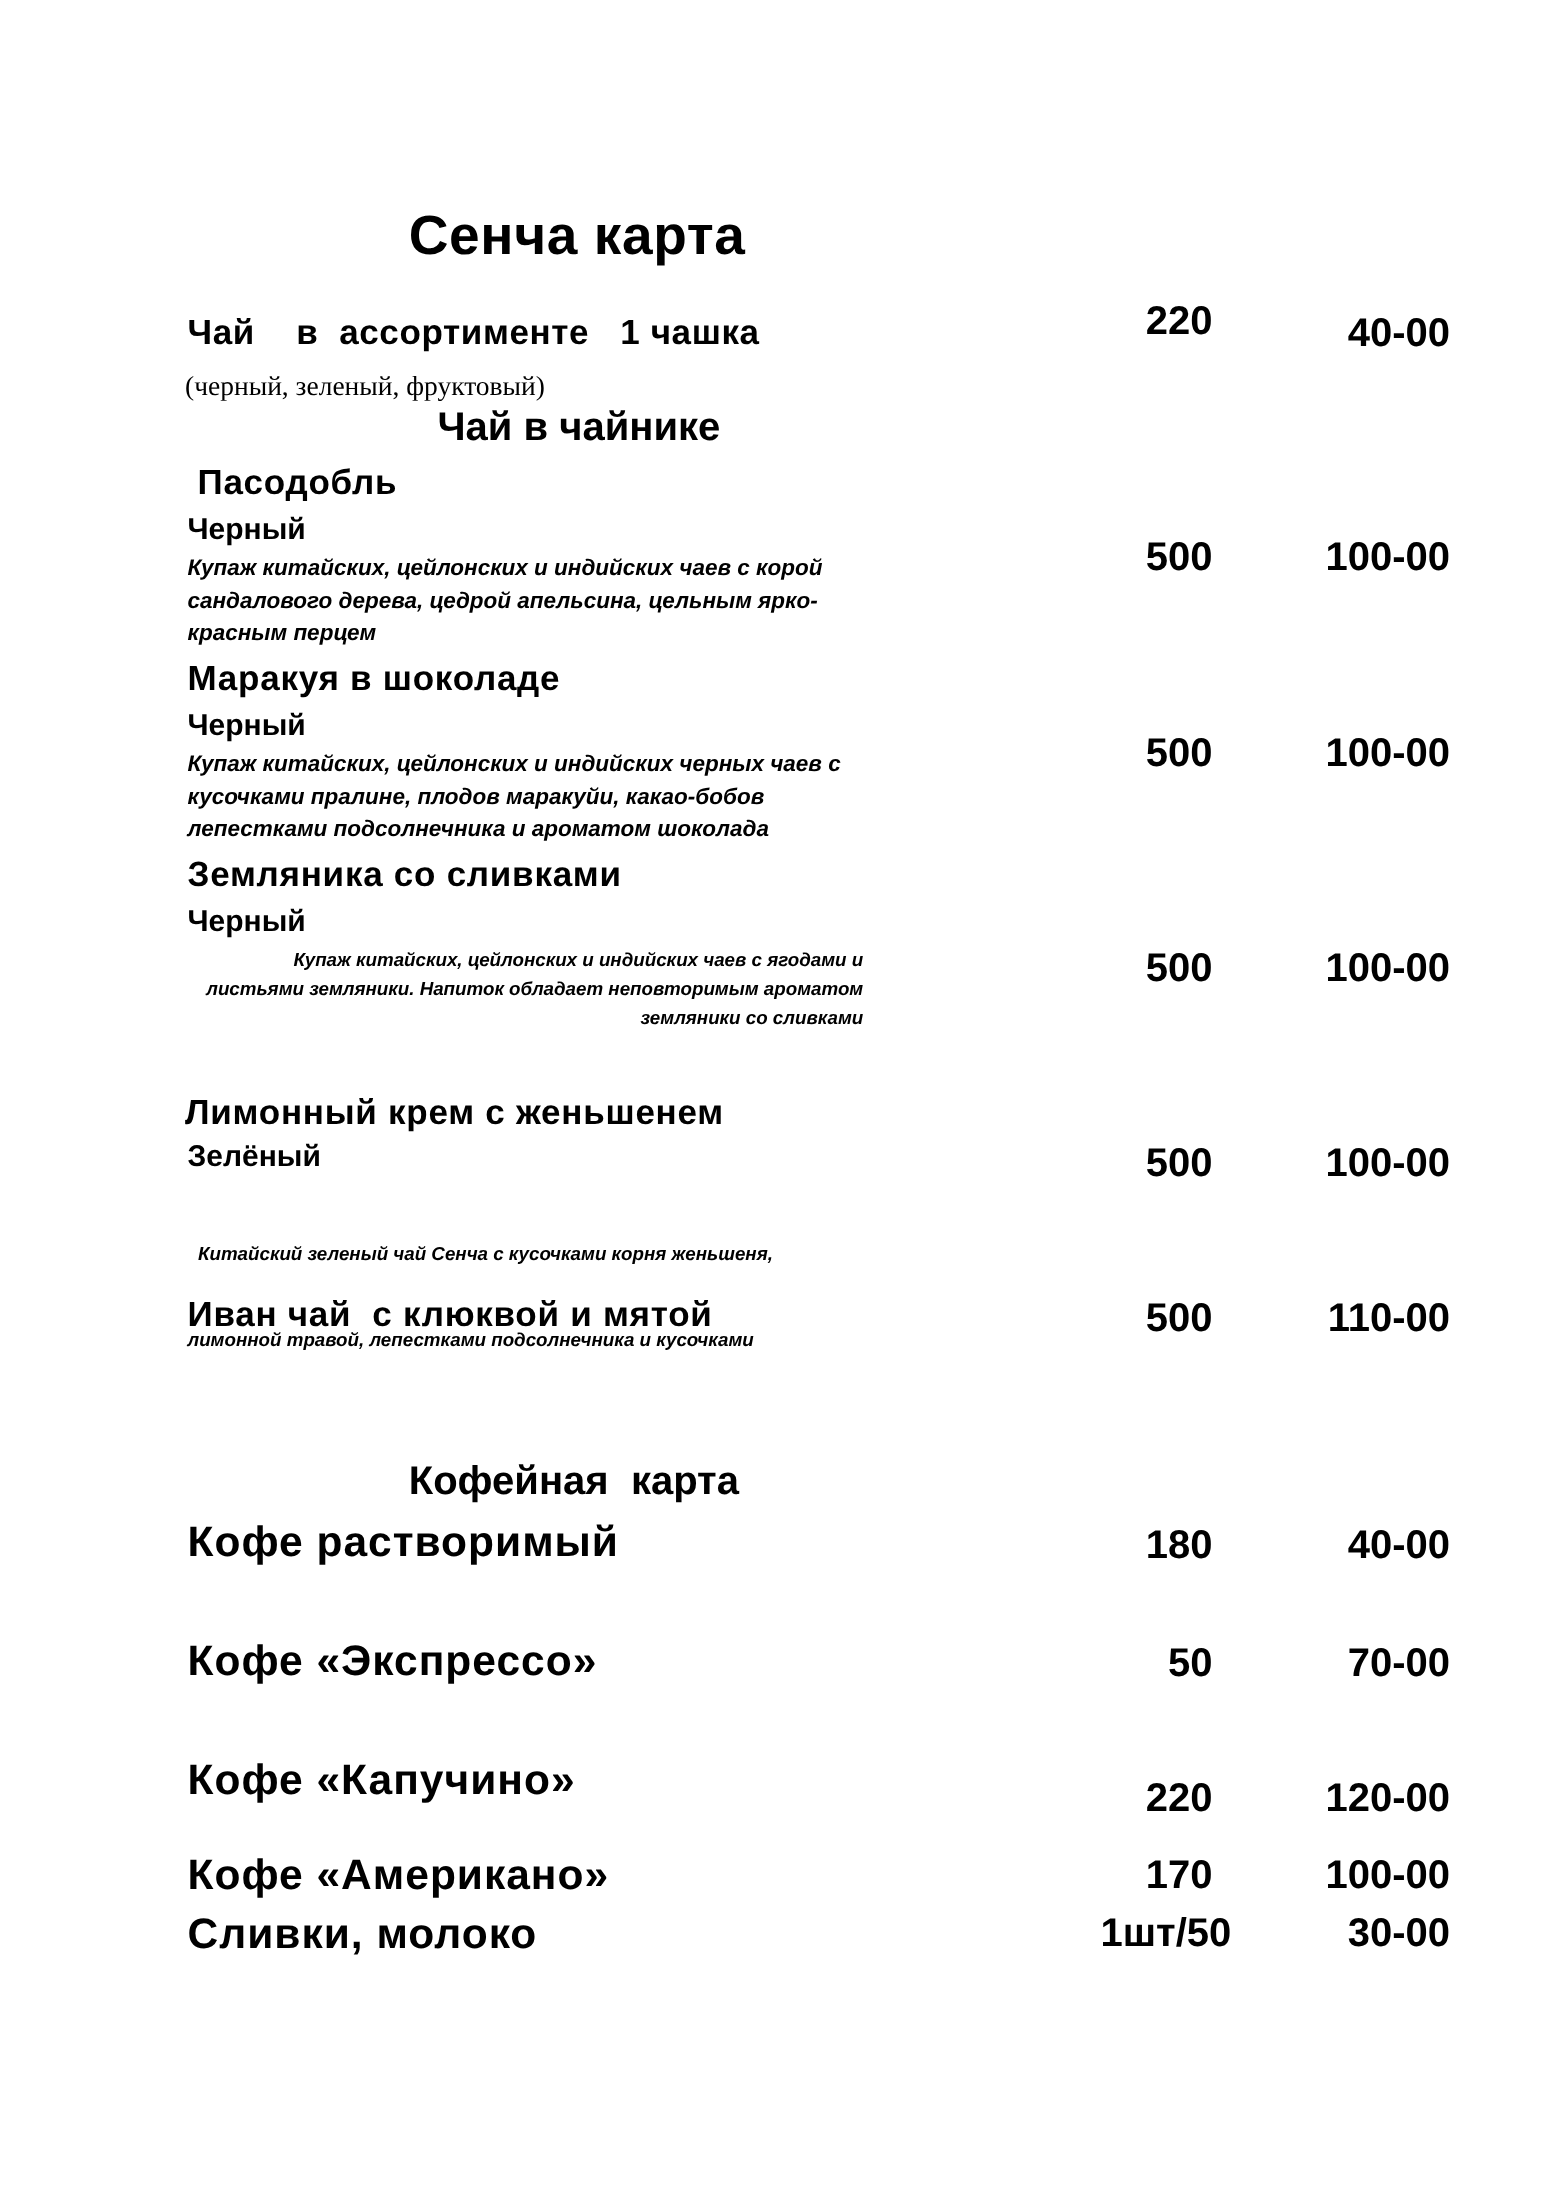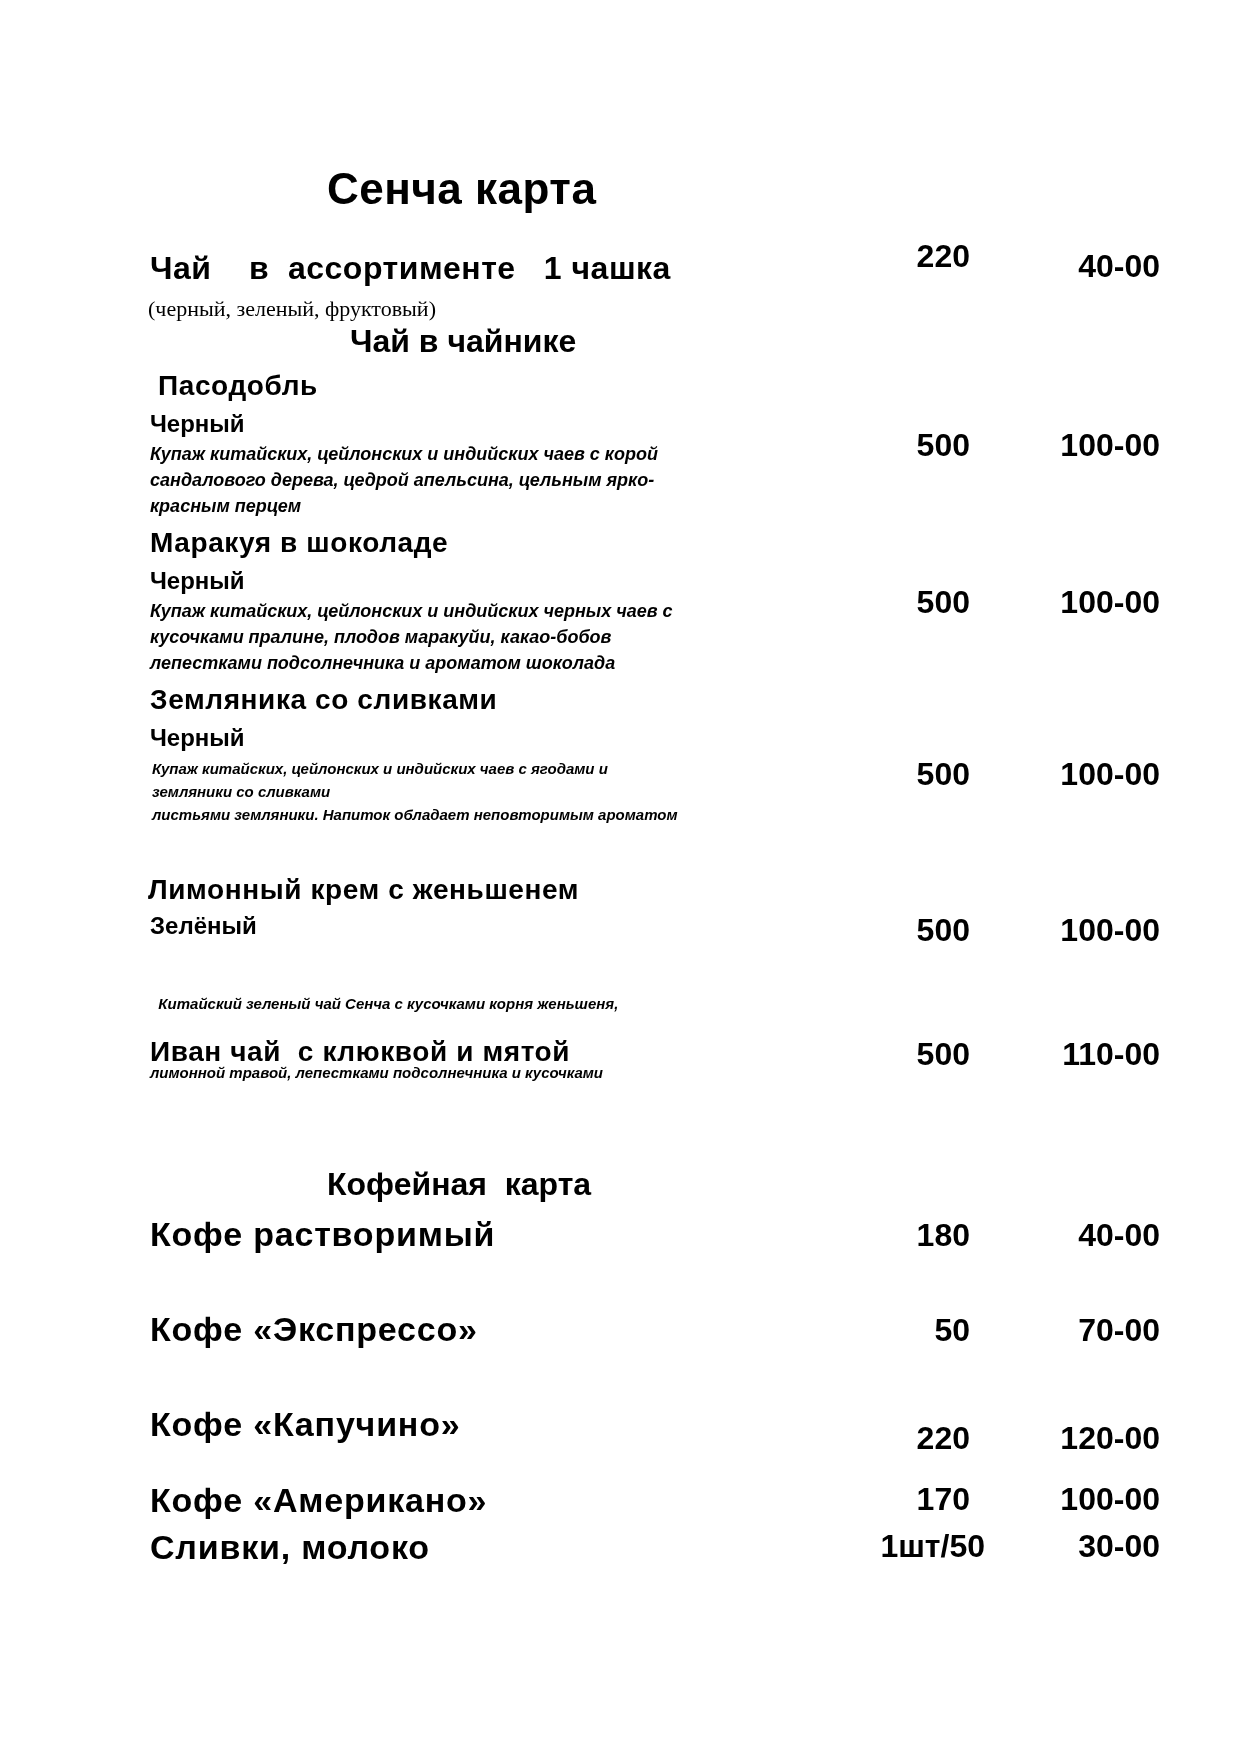--- a/index.html
+++ b/index.html
@@ -18,21 +18,21 @@
   .vol { left:850px; width:120px; }
   .price { left:1010px; width:150px; }
   .coffee { font-size:34px; font-weight:bold; letter-spacing:0.8px; }
 </style>
 </head>
 <body>
 
 <div class="abs title" style="left:327px;top:164px;">Сенча карта</div>
 
 <div>
-  <div class="abs b" style="left:150px;top:250px;font-size:32px;letter-spacing:0.5px;white-space:pre;">Чай    в  ассортименте   1 чашка</div>
+  <div class="abs b" style="left:150px;top:250px;font-size:28px;letter-spacing:0.5px;white-space:pre;">Чай    в  ассортименте   1 чашка</div>
   <div class="abs plain" style="left:148px;top:296px;">(черный, зеленый, фруктовый)</div>
   <div class="abs vol" style="top:238px;">220</div>
   <div class="abs price" style="top:248px;">40-00</div>
 </div>
 
 <div class="abs subtitle" style="left:350px;top:323px;">Чай в чайнике</div>
 
 <div>
   <div class="abs item" style="left:158px;top:370px;">Пасодобль</div>
   <div class="abs kind" style="left:150px;top:410px;">Черный</div>
@@ -53,24 +53,24 @@
     <div>кусочками пралине, плодов маракуйи, какао-бобов</div>
     <div>лепестками подсолнечника и ароматом шоколада</div>
   </div>
   <div class="abs vol" style="top:584px;">500</div>
   <div class="abs price" style="top:584px;">100-00</div>
 </div>
 
 <div>
   <div class="abs item" style="left:150px;top:684px;">Земляника со сливками</div>
   <div class="abs kind" style="left:150px;top:724px;">Черный</div>
-  <div class="abs desc small" style="left:152px;top:757px;">
+  <div class="abs desc small" style="left:165px;top:757px;text-align:right;">
     <div>Купаж китайских, цейлонских и индийских чаев с ягодами и</div>
+    <div>листьями земляники. Напиток обладает неповторимым ароматом</div>
     <div>земляники со сливками</div>
-    <div>листьями земляники. Напиток обладает неповторимым ароматом</div>
   </div>
   <div class="abs vol" style="top:756px;">500</div>
   <div class="abs price" style="top:756px;">100-00</div>
 </div>
 
 <div>
   <div class="abs item" style="left:148px;top:874px;">Лимонный крем с женьшенем</div>
   <div class="abs kind" style="left:150px;top:912px;">Зелёный</div>
   <div class="abs desc small" style="left:150px;top:946px;white-space:pre;">
     <div>  Китайский зеленый чай Сенча с кусочками корня женьшеня,</div>

